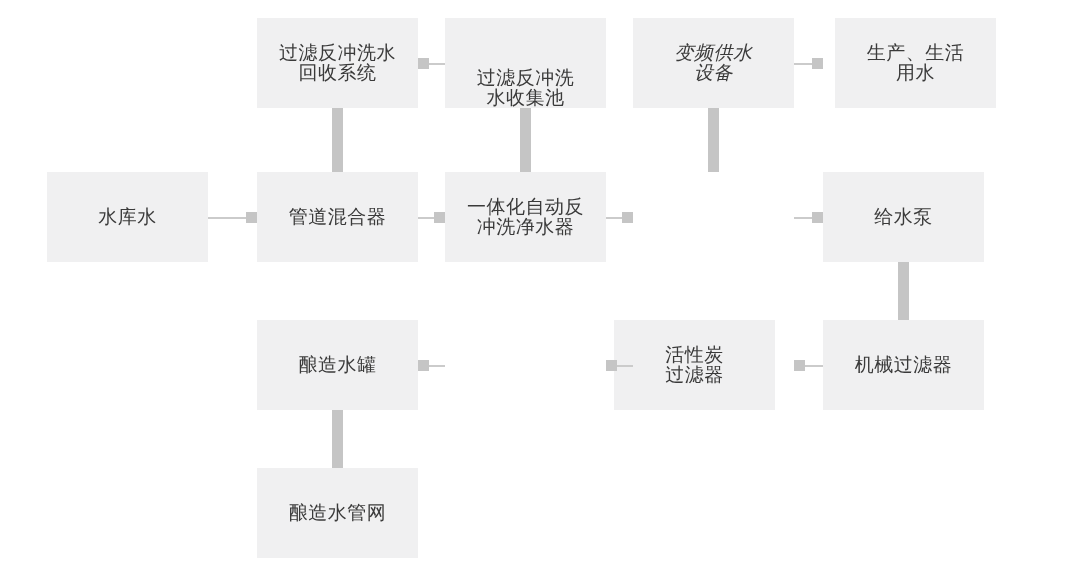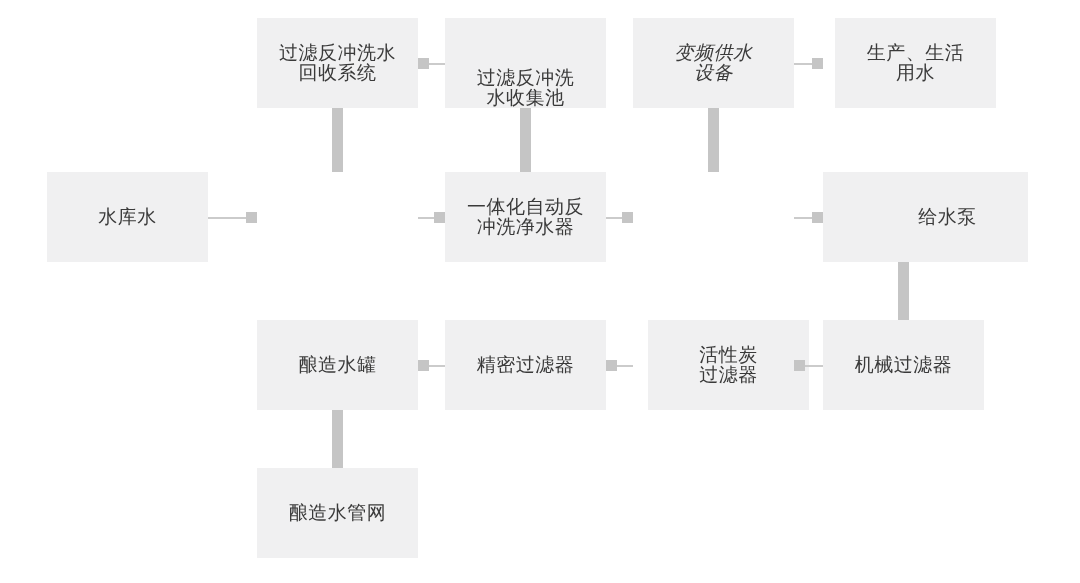--- a/index.html
+++ b/index.html
@@ -73,35 +73,35 @@
 设备</span>
   </div>
   <div class="node" style="left:823px; top:18px;margin-left:12px;">
     <span class="node-label">生产、生活
 用水</span>
   </div>
 
   <div class="node" style="left:47px; top:172px;">
     <span class="node-label">水库水</span>
   </div>
+  <div class="node" style="left:257px; top:172px;">
+    <span class="node-label">管道混合器</span>
+  </div>
   <div class="node" style="left:445px; top:172px;">
     <span class="node-label">一体化自动反
 冲洗净水器</span>
   </div>
-  <div class="node" style="left:823px; top:172px;padding-left:44px;">
+  <div class="node" style="left:823px; top:172px;">
     <span class="node-label">给水泵</span>
   </div>
 
   <div class="node" style="left:257px; top:320px;justify-content:center;">
     <span class="node-label">酿造水罐</span>
   </div>
-  <div class="node" style="left:445px; top:320px;">
-    <span class="node-label">精密过滤器</span>
-  </div>
-  <div class="node" style="left:648px; top:320px;">
+  <div class="node" style="left:614px; top:320px;">
     <span class="node-label">活性炭
 过滤器</span>
   </div>
   <div class="node" style="left:823px; top:320px;">
     <span class="node-label">机械过滤器</span>
   </div>
 
   <div class="node" style="left:257px; top:468px;">
     <span class="node-label">酿造水管网</span>
   </div>

